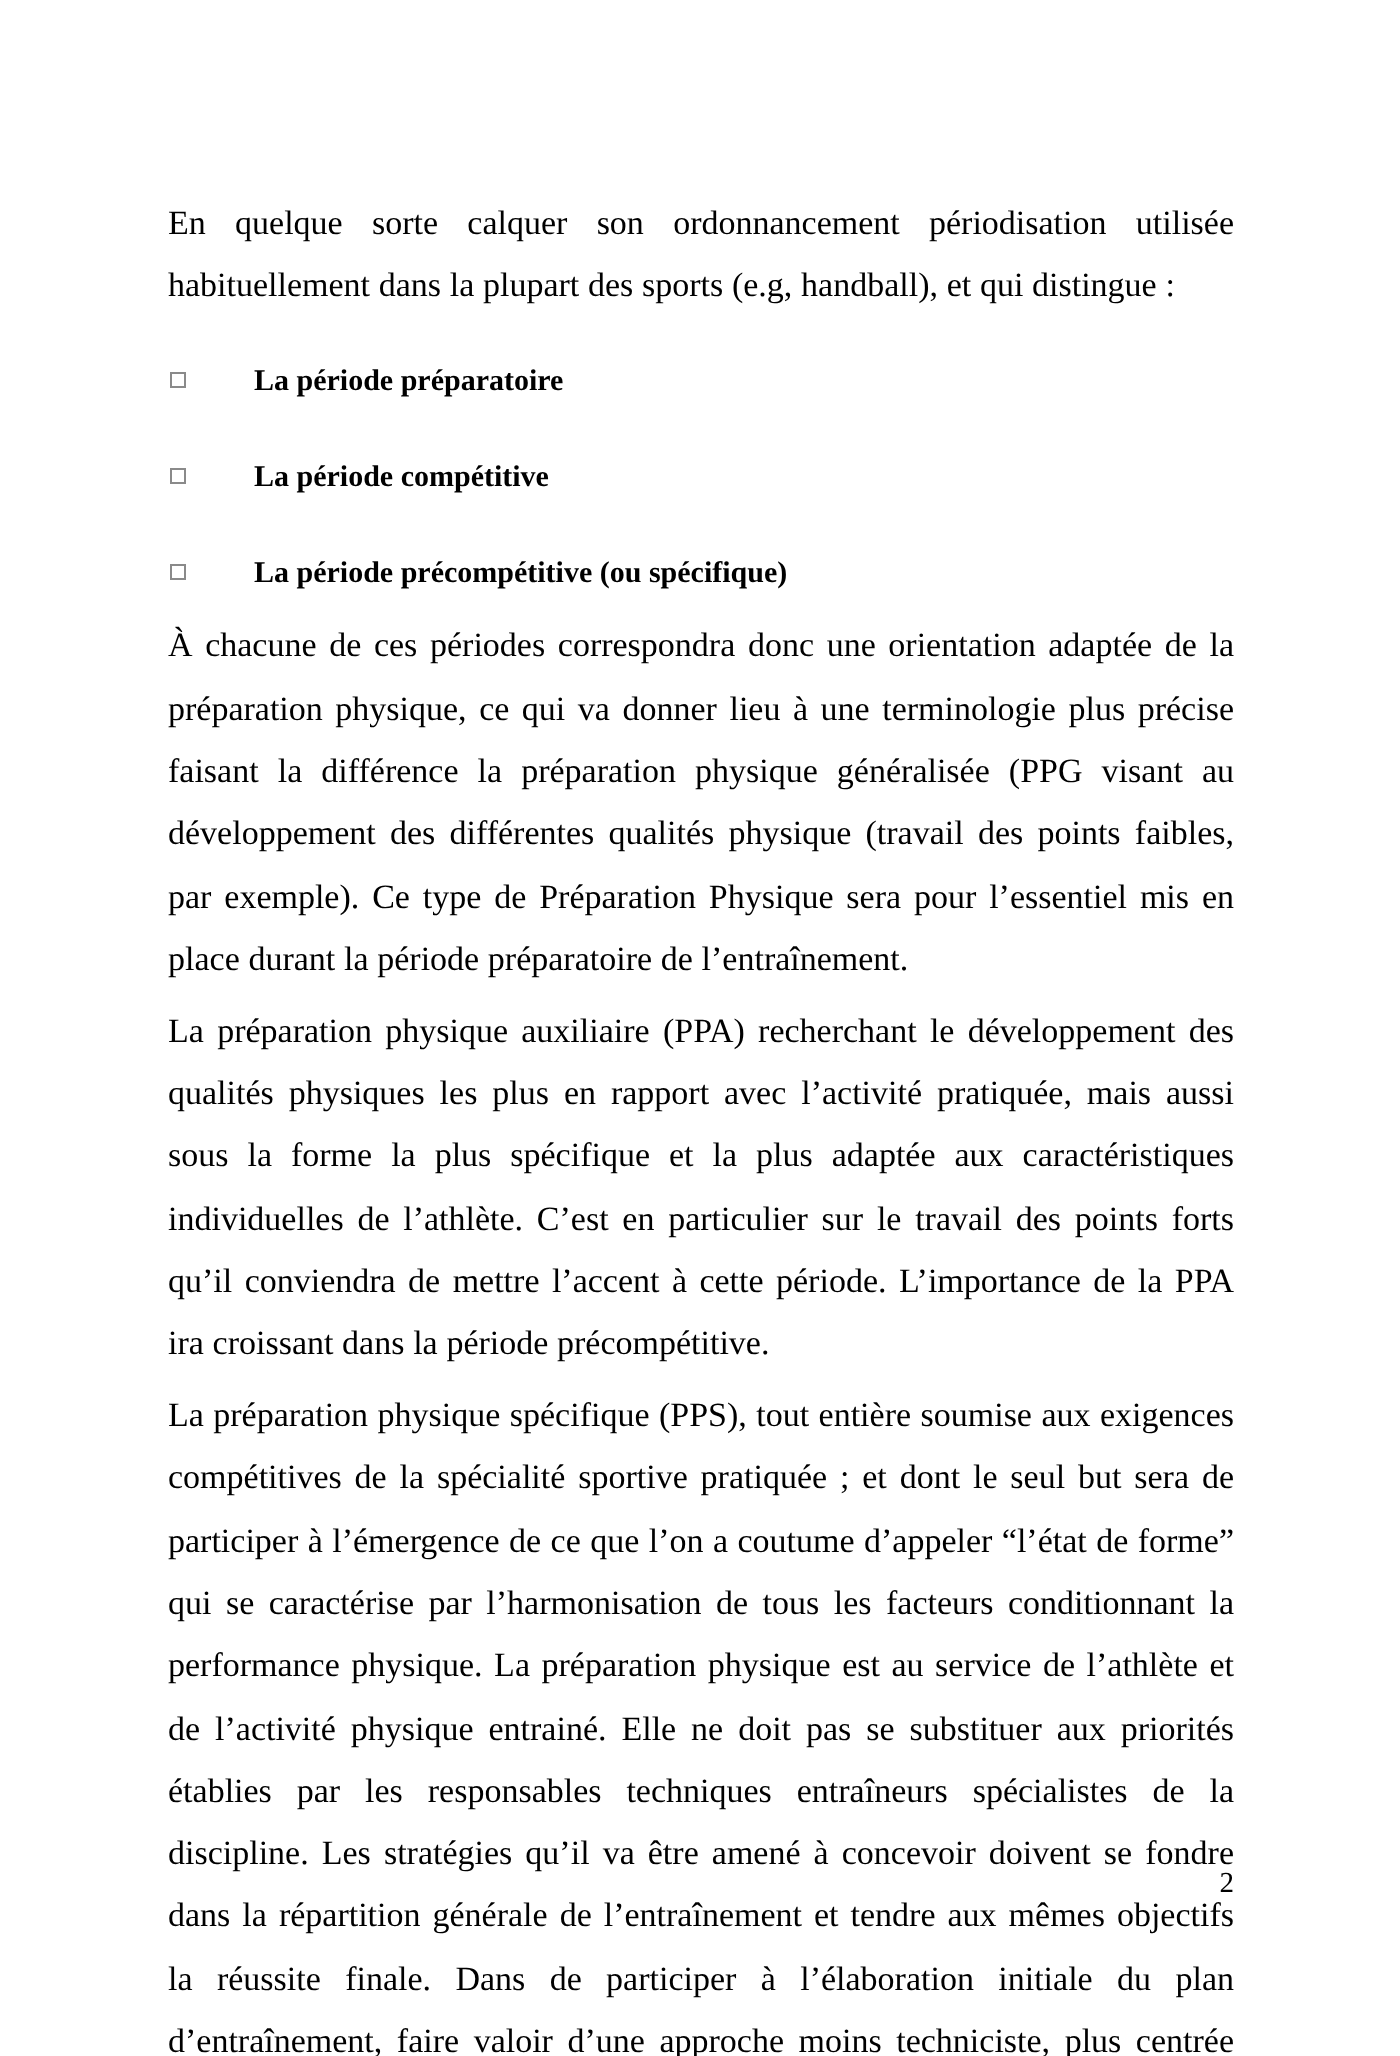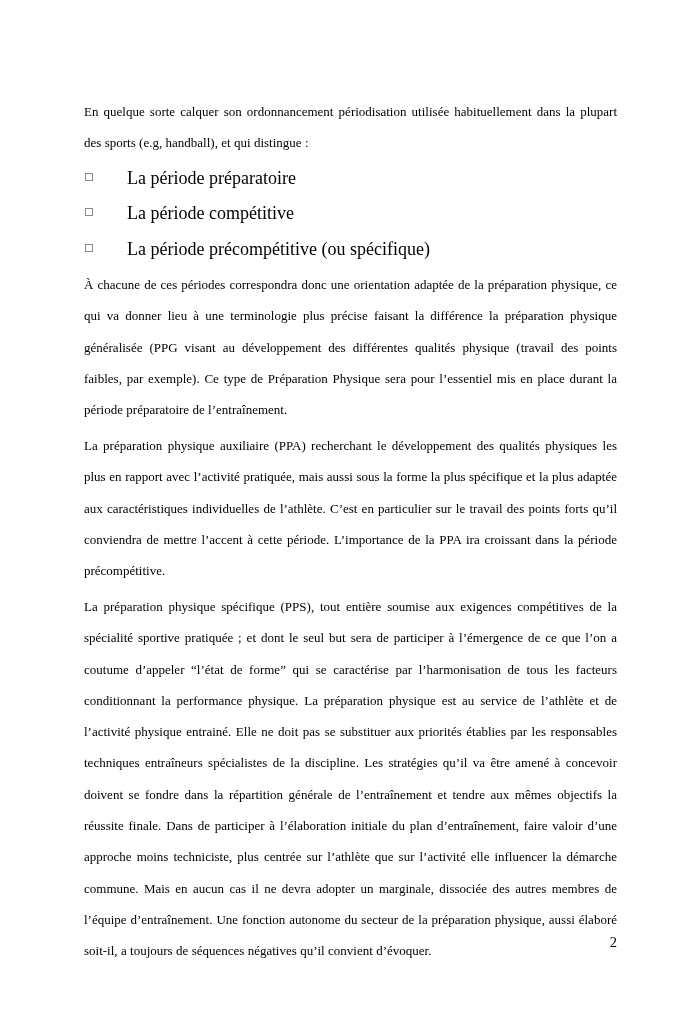--- a/index.html
+++ b/index.html
@@ -22,43 +22,44 @@
   }
   .content {
     position: absolute;
     left: 84px;
     top: 96px;
     width: 533px;
   }
   .para {
     text-align: justify;
     text-justify: inter-word;
-    font-size: 13px;
+    font-size: 17px;
     line-height: 31.3px;
     margin: 0 0 4.5px 0;
     hyphens: none;
     word-spacing: 0.1px;
   }
   .para.gap-after {
     margin-bottom: 4.5px;
   }
   .bullet-list {
     margin: 4px 0 4px 0;
     padding: 0;
     list-style: none;
   }
   .bullet-item {
     position: relative;
-    font-size: 18px;
+    font-size: 15px;
     line-height: 31.3px;
     height: 31.3px;
-    margin: 4px 0 4px 0;
+    margin: 17px 0 4px 0;
     padding-left: 43px;
     text-align: left;
     white-space: nowrap;
+    font-weight: bold;
   }
   .bullet-box {
     position: absolute;
     left: 1px;
     top: 10px;
     width: 6px;
     height: 6px;
     border: 1px solid #8a8a8a;
     background: #ffffff;
     box-sizing: content-box;

